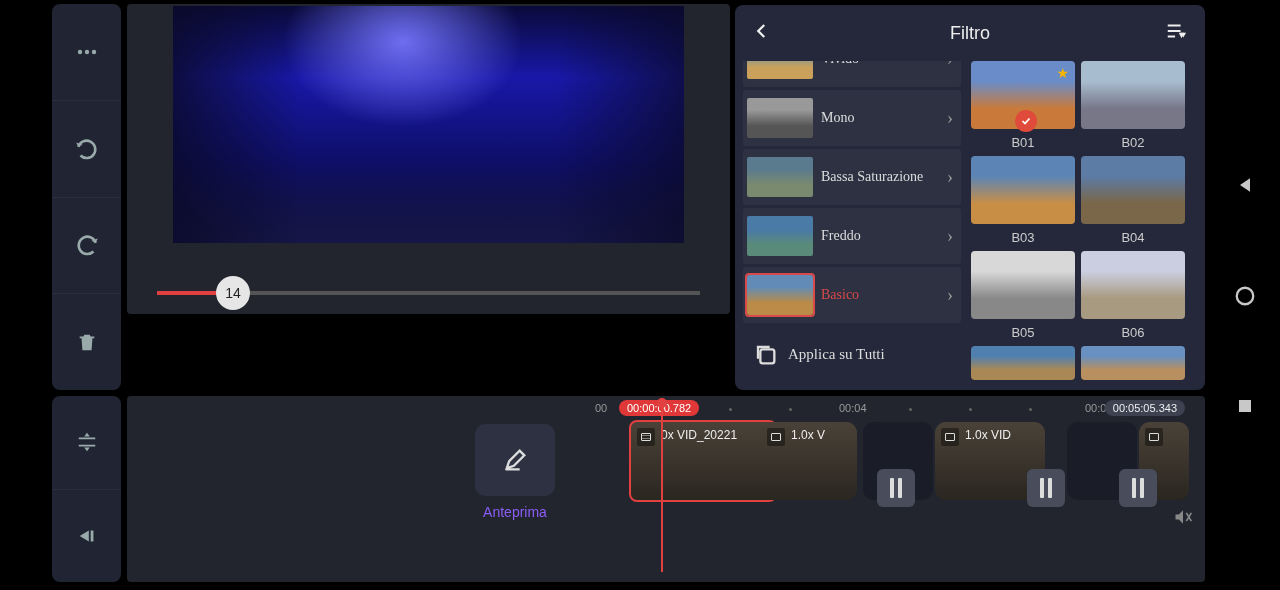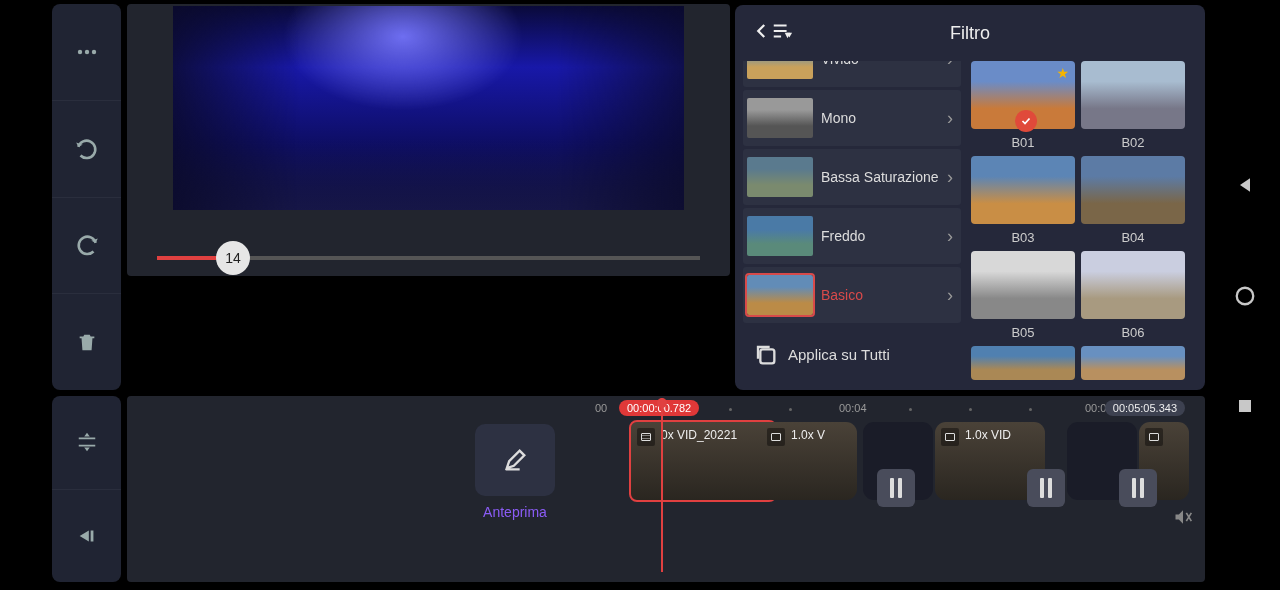--- a/index.html
+++ b/index.html
@@ -52,21 +52,21 @@
   border-bottom: 1px solid #2a2e3d;
   cursor: pointer;
 }
 .tool-btn:last-child { border-bottom: none; }
 .tool-btn svg { fill: #9aa; }
 .preview-pane {
   position: absolute;
   left: 127px;
   top: 4px;
   width: 603px;
-  height: 272px;
+  height: 310px;
   background: #22252e;
   border-radius: 4px;
   display: flex;
   flex-direction: column;
   align-items: center;
 }
 .video-preview {
   margin-top: 2px;
   width: 511px;
   height: 286px;
@@ -126,20 +126,21 @@
   background: #25283a;
   border-radius: 8px;
   display: flex;
   flex-direction: column;
   overflow: hidden;
 }
 .panel-header {
   height: 56px;
   display: flex;
   align-items: center;
+  justify-content: space-between;
   padding: 0 18px;
 }
 .panel-title {
   position: absolute;
   left: 0;
   right: 0;
   text-align: center;
   font-size: 18px;
   font-weight: 500;
   color: #eee;
@@ -147,20 +148,21 @@
 }
 .panel-body {
   flex: 1;
   display: flex;
   overflow: hidden;
 }
 .category-list {
   width: 230px;
   padding: 0 4px 10px 8px;
   overflow: hidden;
+  font-family: Liberation Serif, serif;
 }
 .cat-row {
   height: 56px;
   background: #2d3142;
   border-radius: 3px;
   margin-bottom: 3px;
   display: flex;
   align-items: center;
   padding: 4px 8px 4px 4px;
   cursor: pointer;

